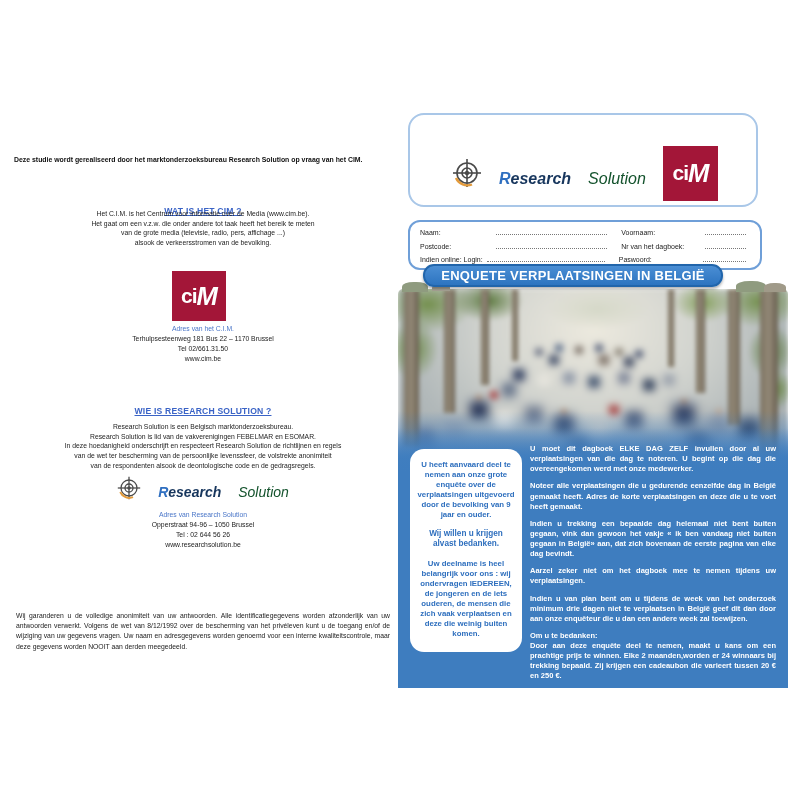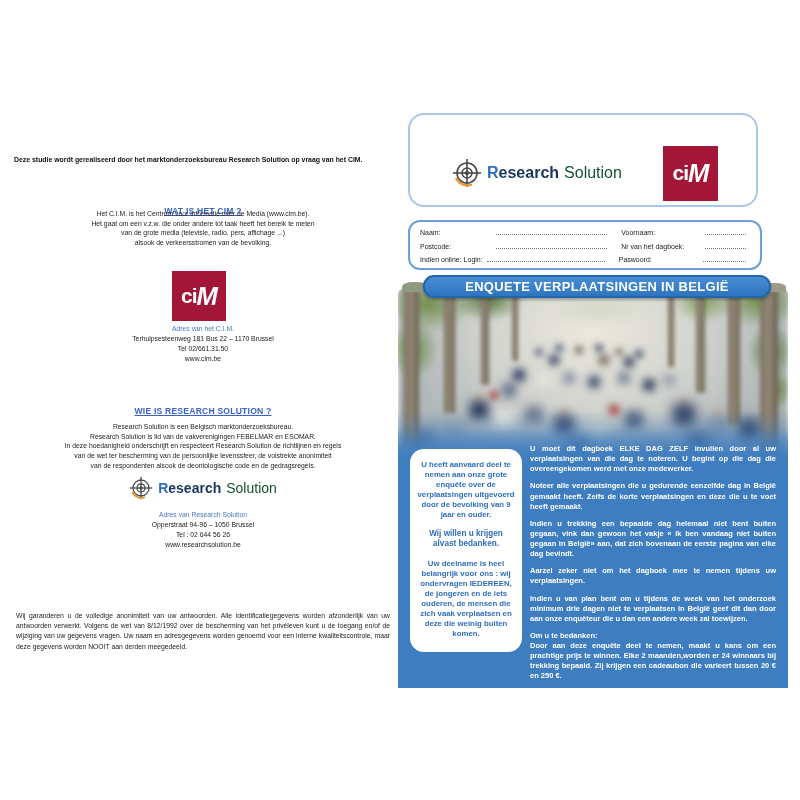--- a/index.html
+++ b/index.html
@@ -13,21 +13,21 @@
   .h-blue{width:374px;left:16px;text-align:center;font-size:8.6px;font-weight:700;
           color:#3a63c6;text-decoration:underline;letter-spacing:.2px;}
   .clines{left:16px;width:374px;text-align:center;font-size:6.8px;color:#1c1c1c;line-height:1.42;}
   .cim-badge{background:#a31638;color:#fff;display:flex;align-items:center;justify-content:center;
              font-weight:700;letter-spacing:-1px;}
   .cim-badge .ci{font-weight:700;}
   .cim-badge .em{font-size:1.22em;font-style:italic;font-weight:700;}
   .cim-lg{left:172px;top:271px;width:54px;height:50px;font-size:21px;}
   .addr-t{left:16px;width:374px;text-align:center;font-size:6.8px;color:#4a76c8;}
   .addr-l{left:16px;width:374px;text-align:center;font-size:6.8px;line-height:1.45;color:#1c1c1c;}
-  .rs-logo{display:flex;align-items:center;justify-content:center;gap:5px;}
+  .rs-logo{display:flex;align-items:flex-end;justify-content:center;gap:17px;font-style:italic;}
   .rs-left{left:16px;top:476px;width:374px;}
   .rs-w1{font-weight:800;color:#17365d;}
   .rs-cap{color:#2f6fc0;}
   .rs-w2{color:#14532d;font-weight:400;}
   .rs-left .rs-w1,.rs-left .rs-cap{font-size:14px;}
   .rs-left .rs-w2{font-size:14px;}
   .rs-hdr .rs-w1,.rs-hdr .rs-cap{font-size:16px;}
   .rs-hdr .rs-w2{font-size:16px;}
   .footer{left:16px;top:611px;width:374px;font-size:6.8px;text-align:justify;line-height:1.5;color:#1c1c1c;}
 
@@ -40,21 +40,21 @@
             box-sizing:border-box;background:#fff;padding:6px 10px 5px 10px;display:flex;
             flex-direction:column;justify-content:space-between;}
   .form-row{display:flex;align-items:flex-end;font-size:7px;color:#222;}
   .fl{white-space:nowrap;}
   .fl-left{min-width:72px;}
   .fl-right{min-width:80px;margin-left:10px;}
   .dots{border-bottom:1.5px dotted #777;margin:0 4px 1px 4px;height:6px;}
   .dots-a{flex:3;}
   .dots-b{flex:1.1;}
 
-  .banner{left:423px;top:275px;width:348px;height:23px;box-sizing:border-box;z-index:5;
+  .banner{left:423px;top:264px;width:300px;height:23px;box-sizing:border-box;z-index:5;
           background:linear-gradient(180deg,#4a8ed4,#2d74c0);border:2px solid #2165ab;border-radius:11px;
           color:#fff;font-weight:700;font-size:13px;text-align:center;line-height:19px;letter-spacing:.3px;
           box-shadow:0 2px 3px rgba(0,0,0,.3);}
 
   .bump{position:absolute;z-index:2;border-radius:45% 45% 0 0;}
 
   .photo{left:398px;top:289px;width:390px;height:186px;overflow:hidden;z-index:1;border-radius:5px 5px 0 0;}
   .photo-blur{position:absolute;inset:0;filter:blur(2.3px);}
   .photo-bg{position:absolute;inset:0;
             background:radial-gradient(ellipse at 50% 22%,#ece9de 0%,#d2d4cf 38%,#b2b9ba 68%,#9aa3a8 100%);}
@@ -228,21 +228,21 @@
   <div class="abs blue-panel"></div>
 
   <div class="abs white-box">
     <p class="wb-p">U heeft aanvaard deel te nemen aan onze grote enquête over de verplaatsingen uitgevoerd door de bevolking van 9 jaar en ouder.</p>
     <p class="wb-p2">Wij willen u krijgen alvast bedanken.</p>
     <p class="wb-p">Uw deelname is heel belangrijk voor ons : wij ondervragen IEDEREEN, de jongeren en de iets ouderen, de mensen die zich vaak verplaatsen en deze die weinig buiten komen.</p>
   </div>
 
   <div class="abs right-text">
     <p class="rt-p">U moet dit dagboek ELKE DAG ZELF invullen door al uw verplaatsingen van die dag te noteren. U begint op die dag die overeengekomen werd met onze medewerker.</p>
-    <p class="rt-p">Noteer alle verplaatsingen die u gedurende eenzelfde dag in België gemaakt heeft. Zelfs de korte verplaatsingen en deze die u te voet heeft gemaakt.</p>
+    <p class="rt-p">Noteer alle verplaatsingen die u gedurende eenzelfde dag in België gemaakt heeft. Adres de korte verplaatsingen en deze die u te voet heeft gemaakt.</p>
     <p class="rt-p">Indien u trekking een bepaalde dag helemaal niet bent buiten gegaan, vink dan gewoon het vakje « ik ben vandaag niet buiten gegaan in België» aan, dat zich bovenaan de eerste pagina van elke dag bevindt.</p>
     <p class="rt-p">Aarzel zeker niet om het dagboek mee te nemen tijdens uw verplaatsingen.</p>
     <p class="rt-p">Indien u van plan bent om u tijdens de week van het onderzoek  minimum drie dagen niet te verplaatsen in België geef dit dan door aan onze enquêteur die u dan een andere week zal toewijzen.</p>
     <p class="rt-h">Om u te bedanken:</p>
     <p class="rt-p">Door aan deze enquête deel te nemen, maakt u kans om een prachtige prijs te winnen. Elke 2 maanden,worden er 24 winnaars bij trekking bepaald. Zij krijgen een cadeaubon die varieert tussen 20 € en 250 €.</p>
   </div>
 
 </div>
 
 </body></html>

